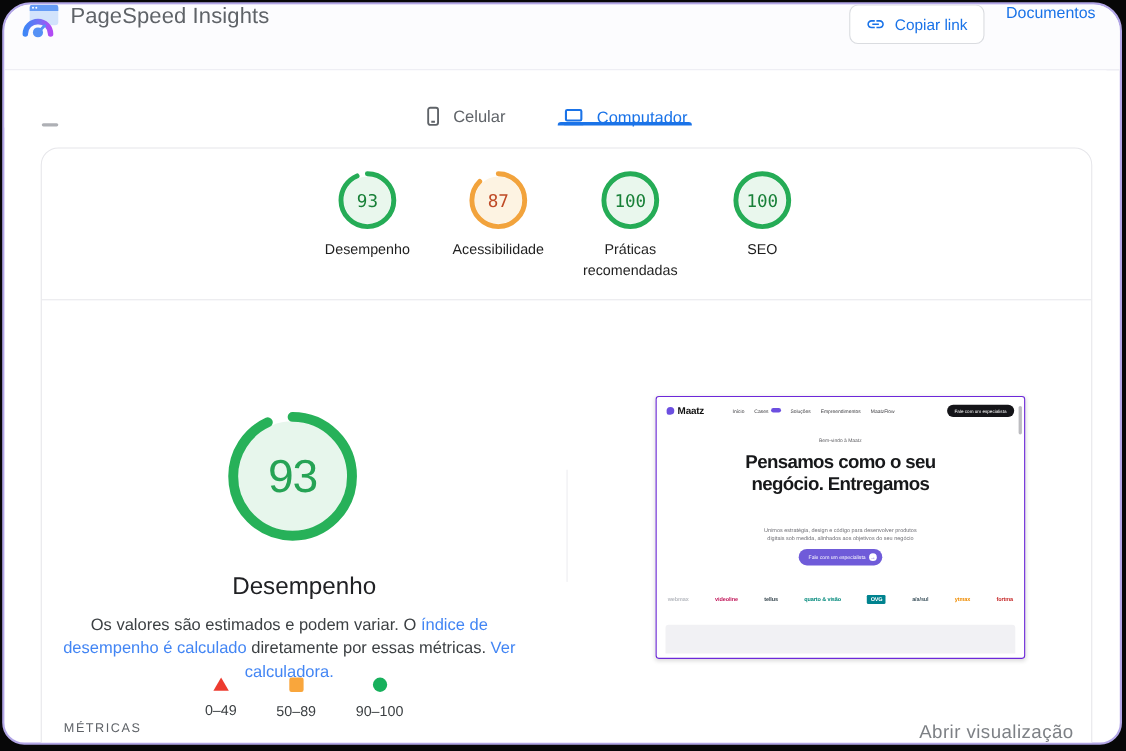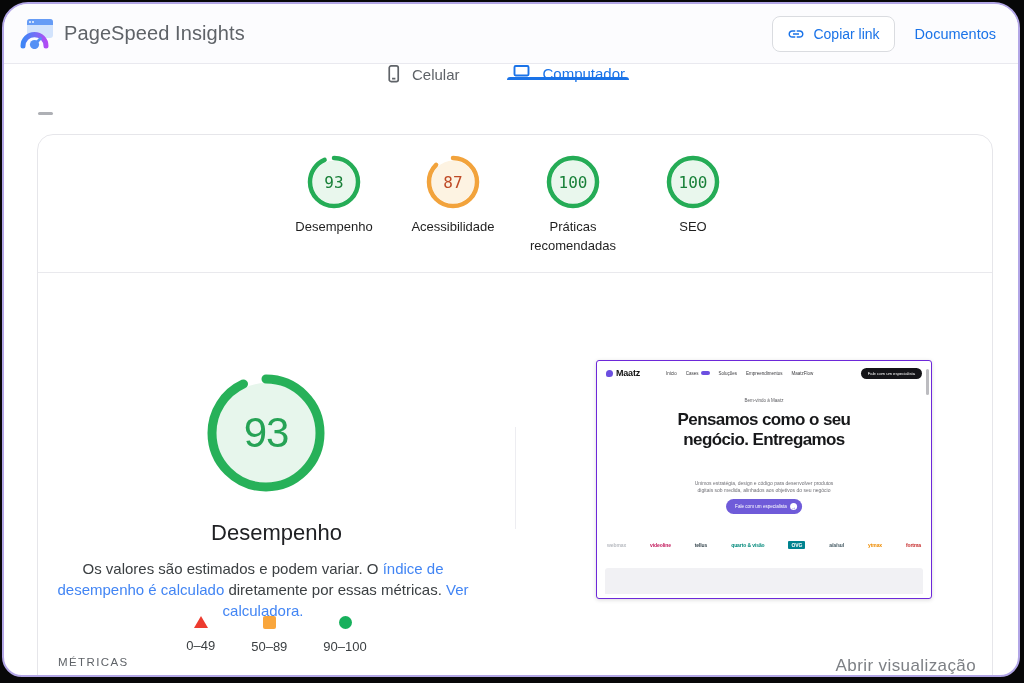--- a/index.html
+++ b/index.html
@@ -3,30 +3,30 @@
 <meta charset="utf-8">
 <style>
   html,body{margin:0;padding:0;background:#070708;}
   *{box-sizing:border-box;}
   .canvas{position:relative;width:1024px;height:683px;background:#070708;overflow:hidden;
     font-family:"Liberation Sans",sans-serif;-webkit-font-smoothing:antialiased;}
   .window{position:absolute;left:2px;top:2px;width:1018px;height:675px;background:#fff;
     border:2px solid #b2a6e6;border-radius:26px 26px 20px 20px;overflow:hidden;}
   
   .header{position:absolute;left:0;top:0;right:0;height:60px;background:#fcfcfe;
-    border-bottom:1px solid #e9e9ef;display:flex;align-items:center;padding:0 16px;}
+    border-bottom:1px solid #e9e9ef;display:flex;padding:0 16px;}
   .ps-logo{width:34px;height:30px;flex:0 0 auto;}
   .app-title{margin-left:10px;font-size:20px;color:#5f6368;letter-spacing:.1px;}
   .header-spacer{flex:1;}
   .copy-btn{display:flex;align-items:center;gap:8px;height:36px;padding:0 14px;background:#fff;
     border:1px solid #dadce0;border-radius:8px;color:#1a73e8;font-size:14px;font-weight:500;cursor:pointer;}
   .doc-link{margin-left:20px;margin-right:6px;color:#1a73e8;font-size:14.5px;font-weight:500;cursor:pointer;}
   
   .tabbar{position:absolute;left:0;top:60px;right:12px;height:52px;background:#fff;
-    display:flex;justify-content:center;align-items:flex-start;gap:44px;}
+    display:flex;justify-content:center;align-items:flex-end;gap:44px;}
   .tab{position:relative;display:flex;align-items:center;gap:10px;font-size:15px;font-weight:500;
     color:#5f6368;cursor:pointer;padding:0 4px;}
   .tab.active{color:#1a73e8;}
   .tab.active::after{content:"";position:absolute;left:0;right:0;bottom:2px;height:3px;
     background:#1a73e8;border-radius:3px 3px 0 0;}
   .tab-dash{position:absolute;left:34px;top:108px;width:15px;height:3px;background:#aeb0b5;border-radius:2px;}
   
   .card{position:absolute;left:33px;top:130px;width:956px;height:570px;background:#fff;
     border:1px solid #e6e6ea;border-radius:16px;}
   .score{position:absolute;top:20px;width:130px;display:flex;flex-direction:column;align-items:center;cursor:pointer;}

